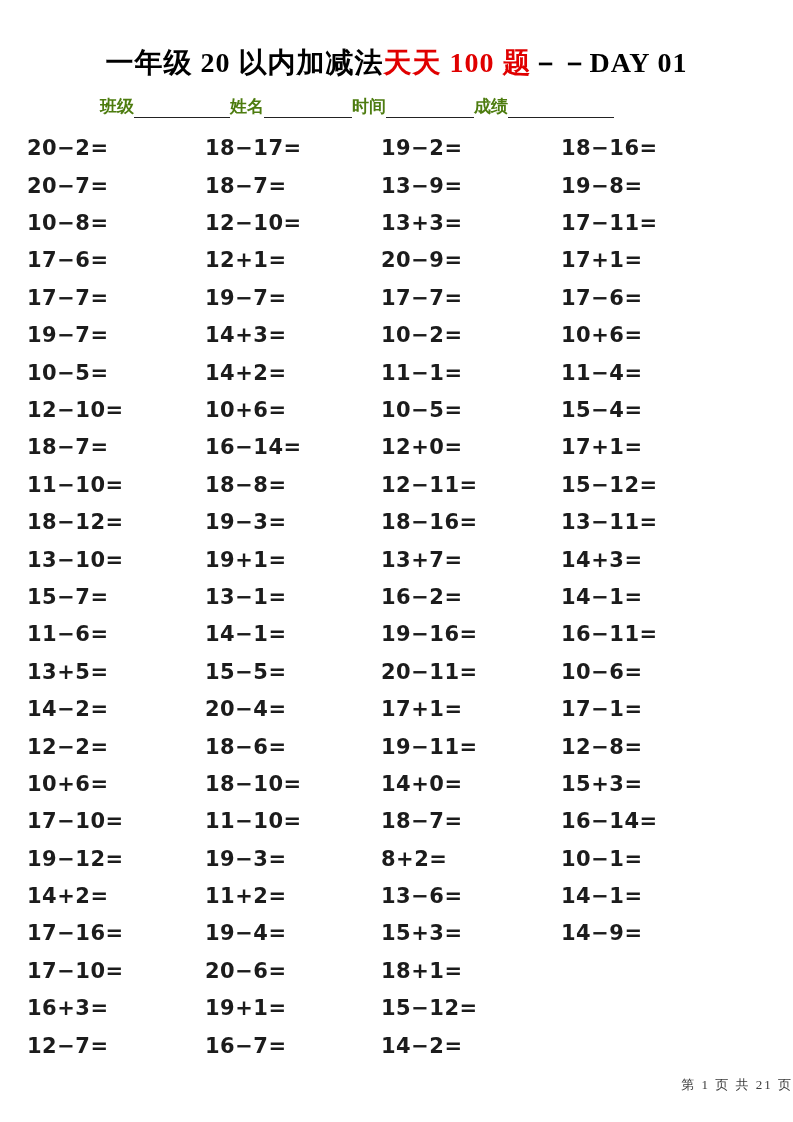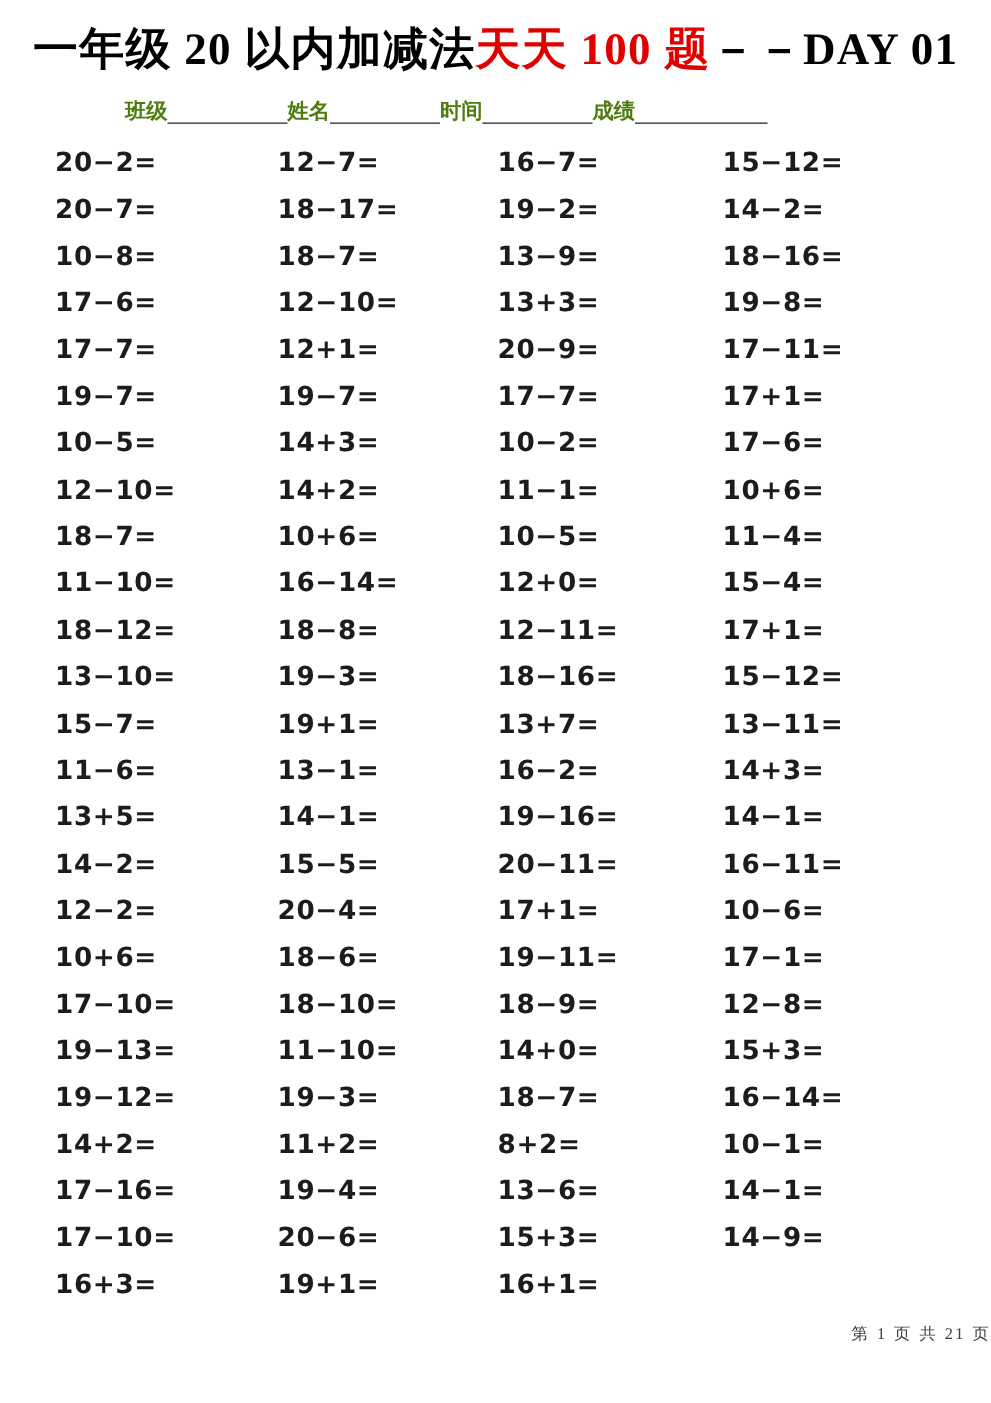--- a/index.html
+++ b/index.html
@@ -11,24 +11,24 @@
     color: #1a1a1a;
     overflow: hidden;
   }
   .page {
     width: 793px;
     height: 1122px;
     background: #ffffff;
     position: relative;
   }
   .title {
-    margin-top: 18px;
+    margin-top: 46px;
     text-align: center;
     font-family: "Liberation Serif", "DejaVu Serif", serif;
-    font-size: 36px;
+    font-size: 28px;
     font-weight: bold;
     color: #000000;
     letter-spacing: 1px;
     line-height: 1.2;
     white-space: nowrap;
   }
   .title .red { color: #e00000; }
   .header-line {
     margin-top: 12px;
     margin-left: 100px;
@@ -45,21 +45,21 @@
     display: inline-block;
     border-bottom: 1.5px solid #222222;
     height: 20px;
   }
   .blank.w1 { width: 96px; }
   .blank.w2 { width: 88px; }
   .blank.w3 { width: 88px; }
   .blank.w4 { width: 106px; }
   .grid {
     margin-top: 12px;
-    margin-left: 44px;
+    margin-left: 27px;
     display: grid;
     grid-template-rows: repeat(25, 37.4px);
     grid-template-columns: 178px 176px 180px auto;
     grid-auto-flow: column;
   }
   .problem {
     display: flex;
     align-items: center;
     font-family: "DejaVu Sans", "Liberation Sans", sans-serif;
     font-size: 21px;
@@ -116,21 +116,20 @@
       <div class="problem">11−10=</div>
       <div class="problem">18−12=</div>
       <div class="problem">13−10=</div>
       <div class="problem">15−7=</div>
       <div class="problem">11−6=</div>
       <div class="problem">13+5=</div>
       <div class="problem">14−2=</div>
       <div class="problem">12−2=</div>
       <div class="problem">10+6=</div>
       <div class="problem">17−10=</div>
-      <div class="problem">19−13=</div>
       <div class="problem">19−12=</div>
       <div class="problem">14+2=</div>
       <div class="problem">17−16=</div>
       <div class="problem">17−10=</div>
       <div class="problem">16+3=</div>
       <div class="problem">12−7=</div>
       <div class="problem">18−17=</div>
       <div class="problem">18−7=</div>
       <div class="problem">12−10=</div>
       <div class="problem">12+1=</div>
@@ -165,27 +164,26 @@
       <div class="problem">10−5=</div>
       <div class="problem">12+0=</div>
       <div class="problem">12−11=</div>
       <div class="problem">18−16=</div>
       <div class="problem">13+7=</div>
       <div class="problem">16−2=</div>
       <div class="problem">19−16=</div>
       <div class="problem">20−11=</div>
       <div class="problem">17+1=</div>
       <div class="problem">19−11=</div>
-      <div class="problem">18−9=</div>
       <div class="problem">14+0=</div>
       <div class="problem">18−7=</div>
       <div class="problem">8+2=</div>
       <div class="problem">13−6=</div>
       <div class="problem">15+3=</div>
-      <div class="problem">16+1=</div>
+      <div class="problem">18+1=</div>
       <div class="problem">15−12=</div>
       <div class="problem">14−2=</div>
       <div class="problem">18−16=</div>
       <div class="problem">19−8=</div>
       <div class="problem">17−11=</div>
       <div class="problem">17+1=</div>
       <div class="problem">17−6=</div>
       <div class="problem">10+6=</div>
       <div class="problem">11−4=</div>
       <div class="problem">15−4=</div>

